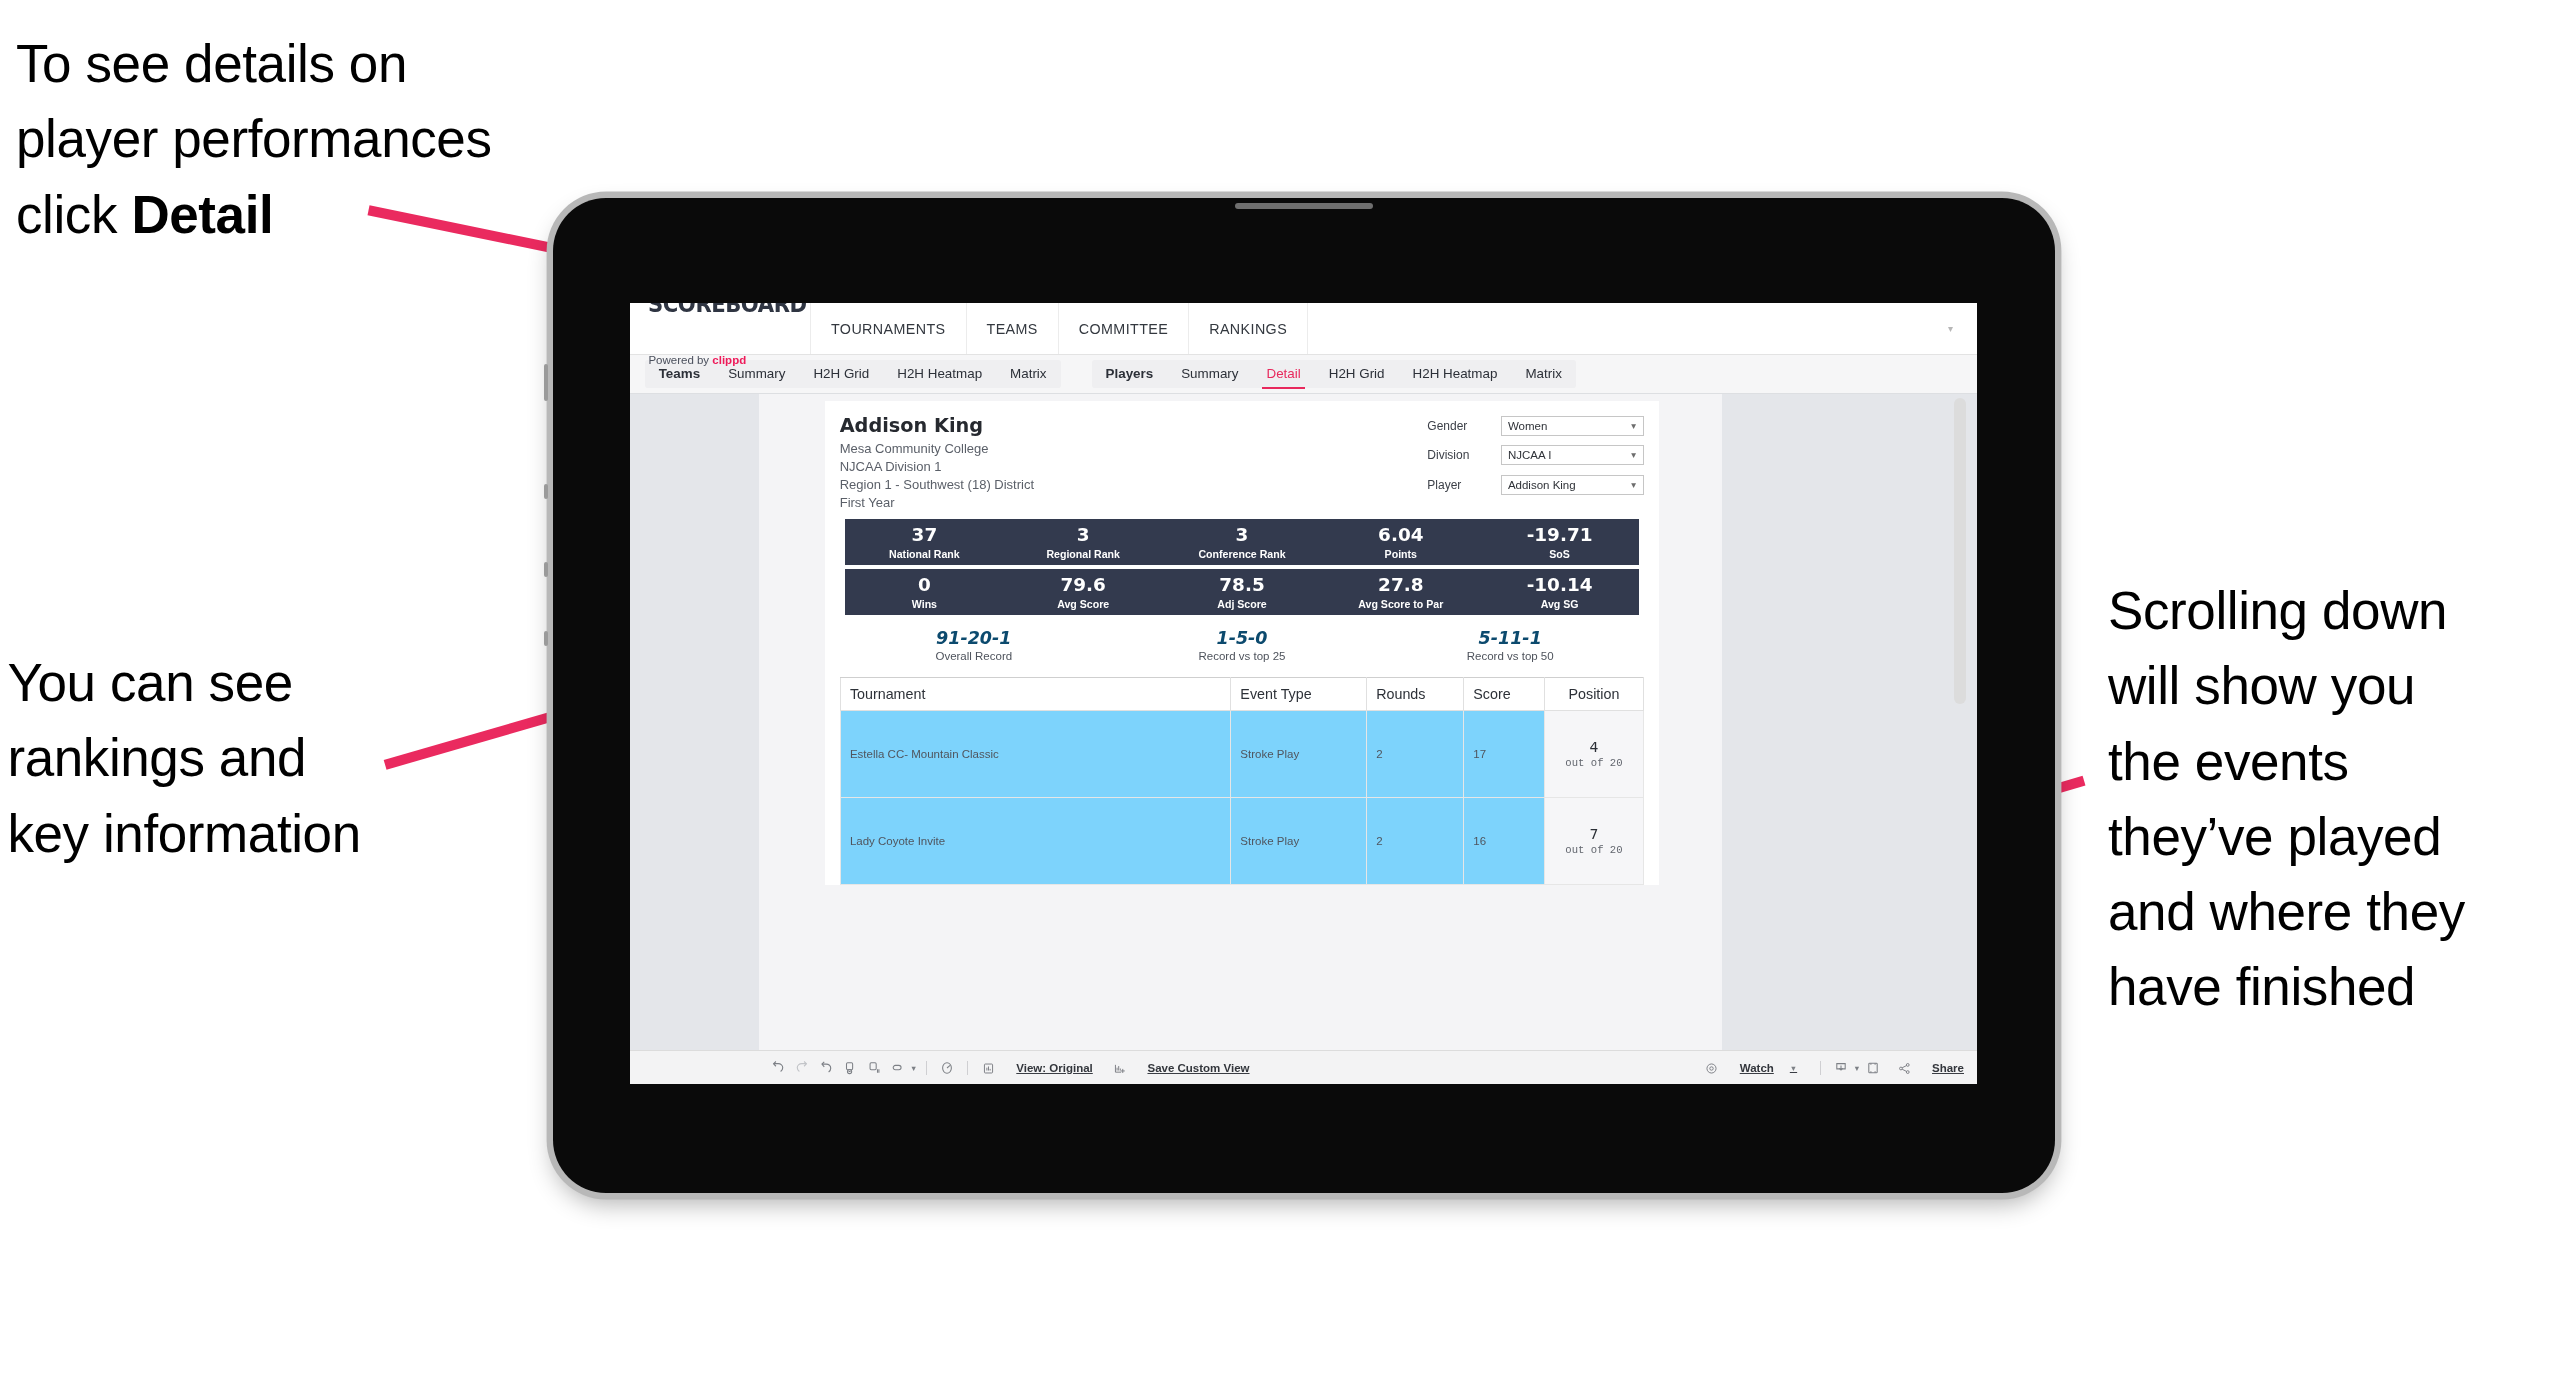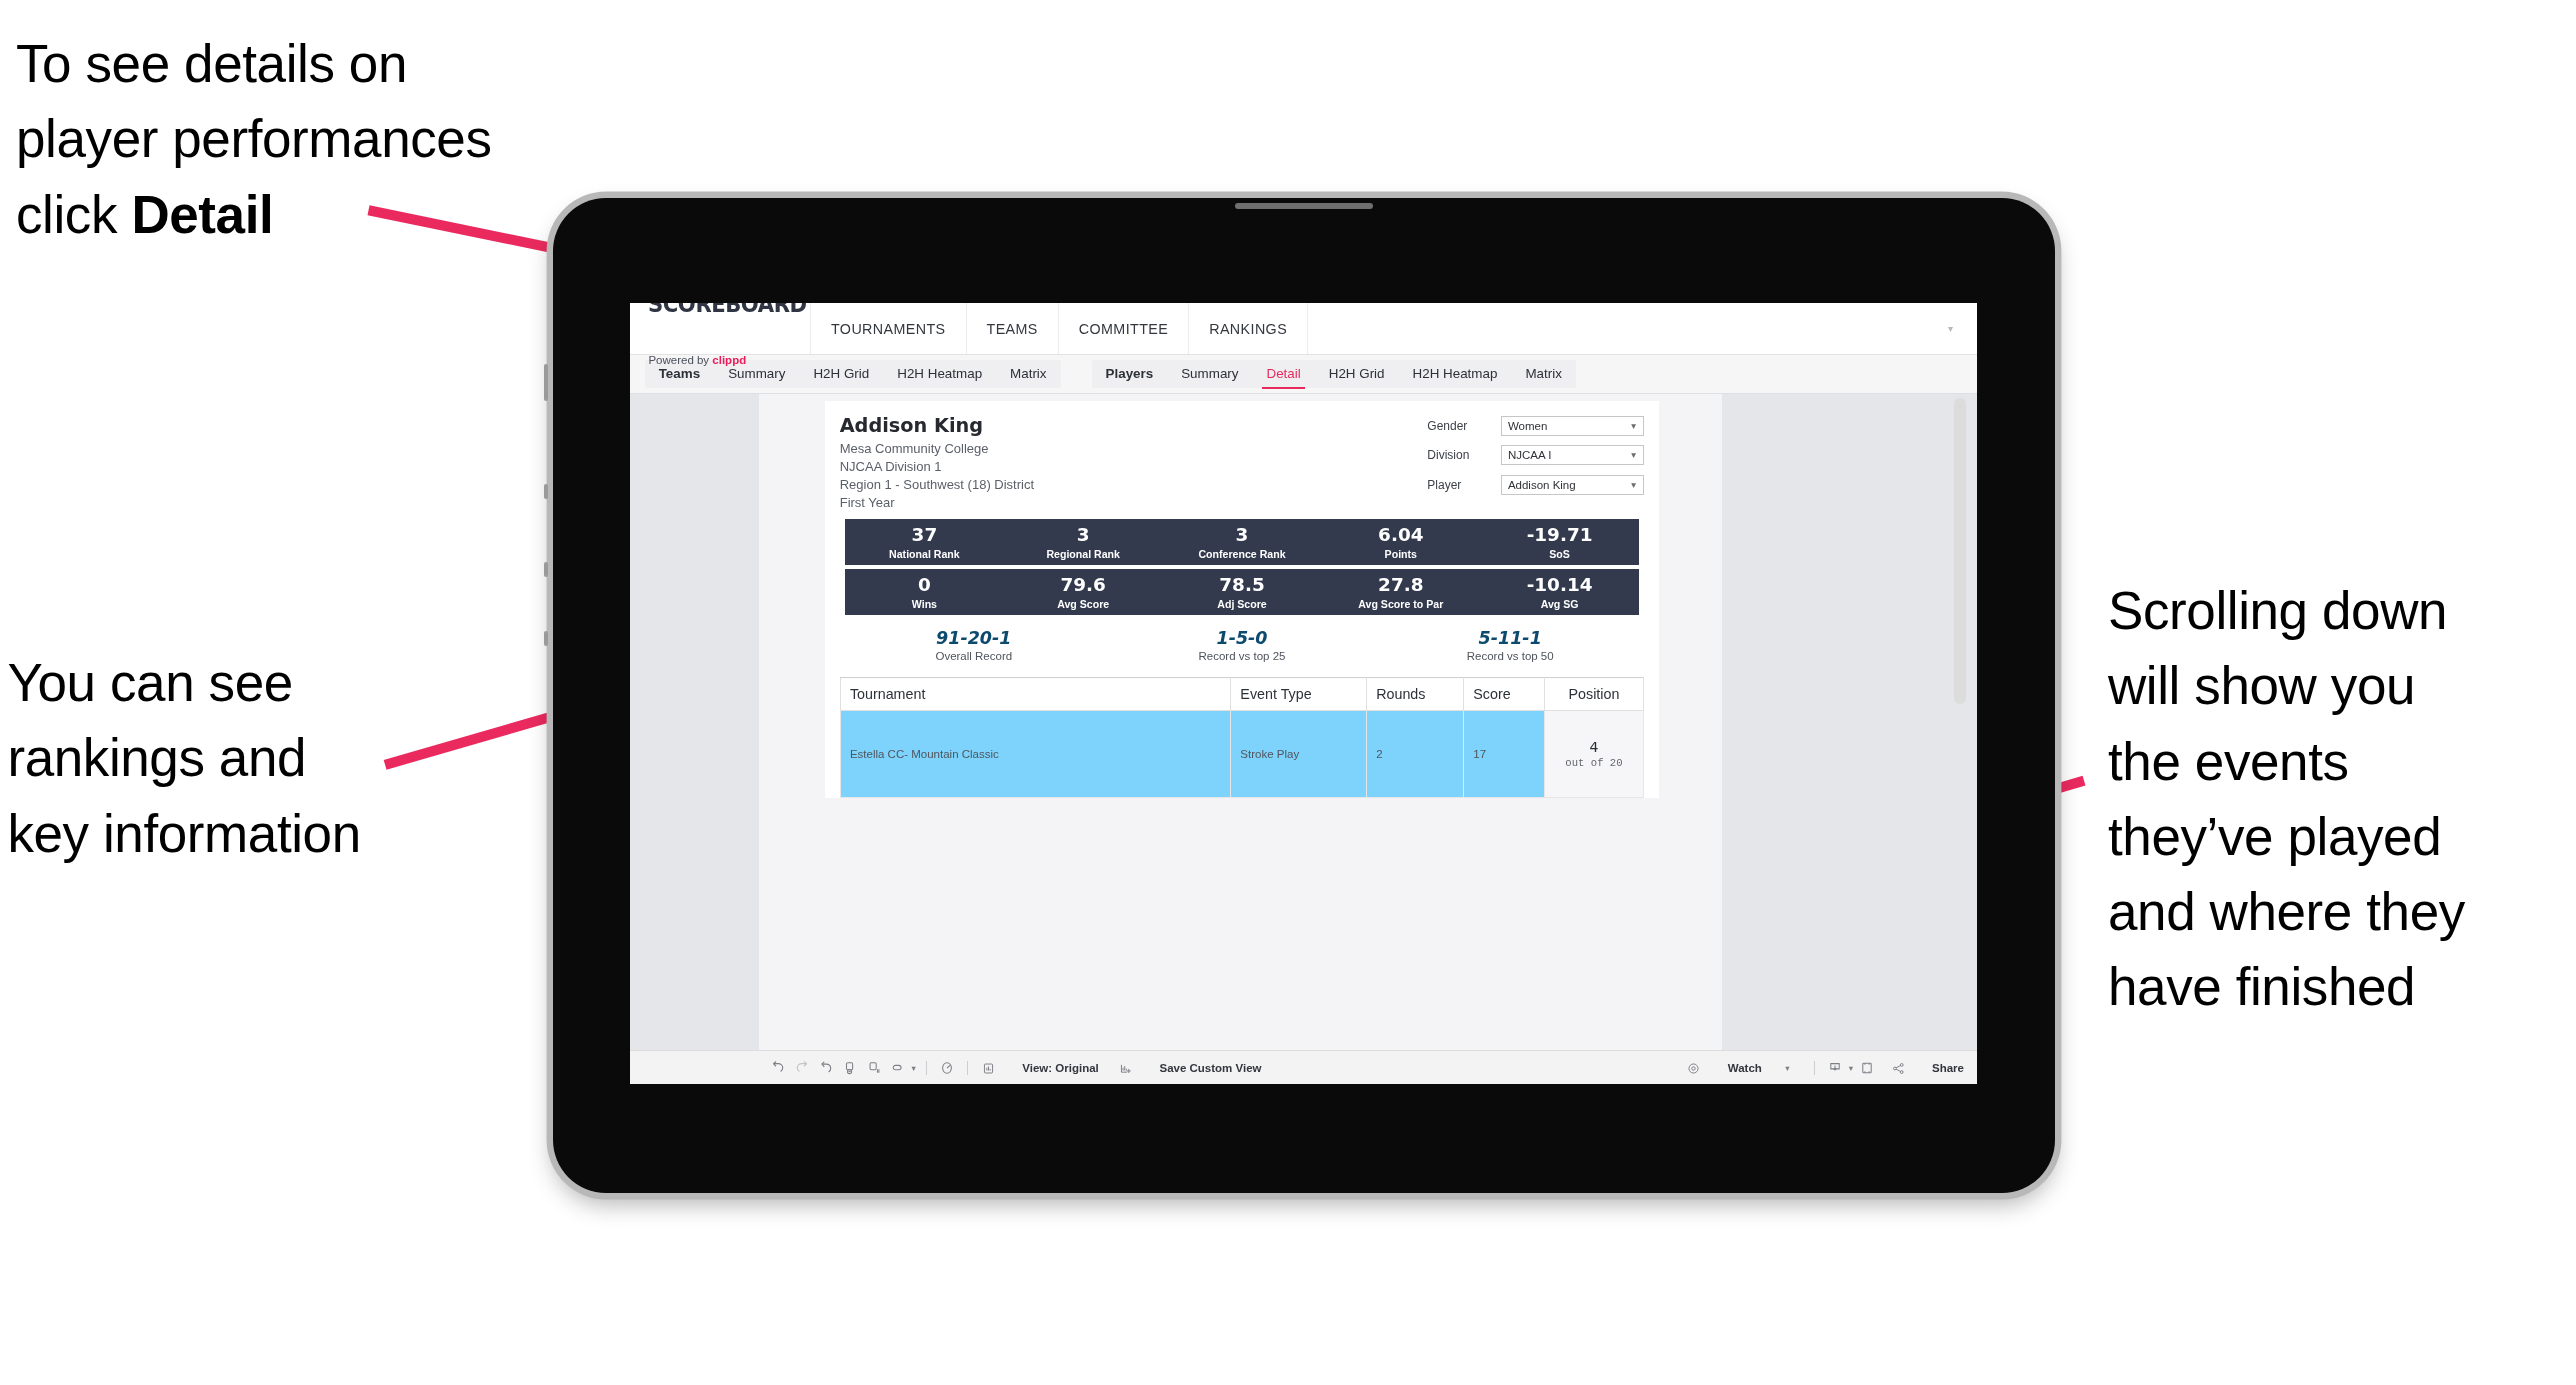--- a/index.html
+++ b/index.html
@@ -189,21 +189,21 @@
     height: 35px; background: #f3f3f4; border-top: 0.9px solid #dcdcdc;
     display: flex; align-items: center; padding-left: 136px;
     font-size: 11.5px; color: #3a3d44;
   }
   #toolbar .ic {
     width: 24px; height: 24px; display: flex; align-items: center;
     justify-content: center; color: #7d8086;
   }
   #toolbar .ic.dim { color: #c2c4c8; }
   #toolbar .sep { width: 0.9px; height: 14.7px; background: #cfcfd2; margin: 0 8.3px; }
-  #toolbar .tb-item { display: flex; align-items: center; gap: 22px; margin-right: 14.7px; }
+  #toolbar .tb-item { display: flex; align-items: center; gap: 16px; margin-right: 14.7px; text-decoration: underline; }
   #toolbar .tb-item .lbl { font-weight: bold; font-size: 11.5px; color: #33363c; }
   #toolbar .grow { flex: 1; }
   .caret-s { font-size: 7.4px; color: #7d8086; }
 </style>
 </head>
 <body>
 
 <div id="stage">
 
   <div class="anno" id="anno-topleft"><span>To see details on
@@ -386,20 +386,30 @@
                 <tr>
                   <td>Estella CC- Mountain Classic</td>
                   <td>Stroke Play</td>
                   <td>2</td>
                   <td>17</td>
                   <td class="pos">
                     <div class="pv">4</div>
                     <div class="pl">out of 20</div>
                   </td>
                 </tr>
+                <tr>
+                  <td>Lady Coyote Invite</td>
+                  <td>Stroke Play</td>
+                  <td>2</td>
+                  <td>16</td>
+                  <td class="pos">
+                    <div class="pv">7</div>
+                    <div class="pl">out of 20</div>
+                  </td>
+                </tr>
               </tbody>
             </table>
 
           </div>
         </div>
 
         <div id="viz-scrollgap">
           <div id="v-scrollbar"></div>
         </div>
       </div>

